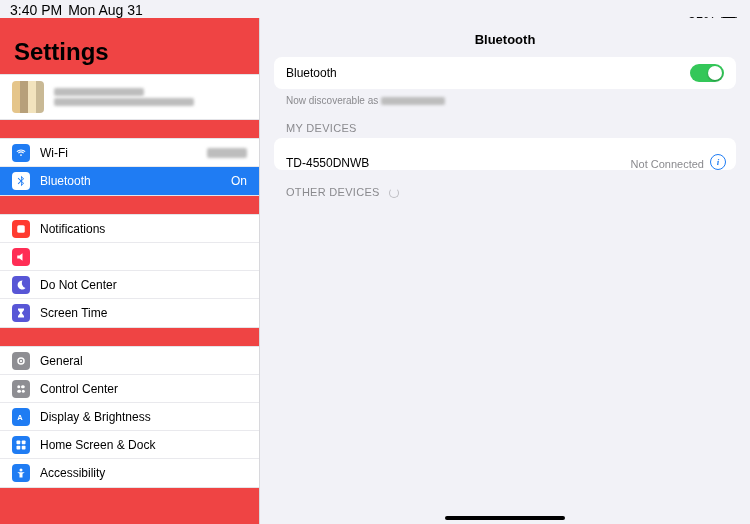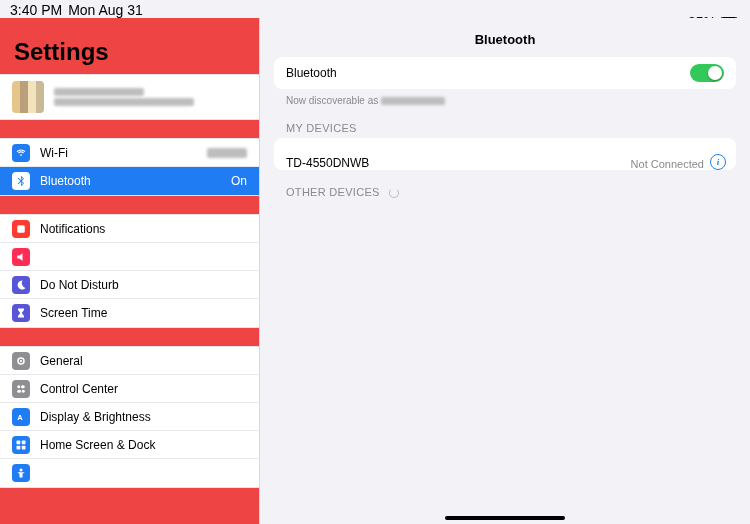--- a/index.html
+++ b/index.html
@@ -130,21 +130,21 @@
                 <path d="M3 6h3l4-3v10l-4-3H3z"></path>
               </svg>
             </div>
         </div>
         <div class="row">
           <div class="icon bg-purple">
               <svg viewBox="0 0 16 16">
                 <path d="M10 2a6 6 0 104 10 7 7 0 01-4-10z"></path>
               </svg>
             </div>
-          <span class="label">Do Not Disturb</span>
+          <span class="label">Do Not Center</span>
         </div>
         <div class="row">
           <div class="icon bg-purple">
               <svg viewBox="0 0 16 16">
                 <path d="M4 2h8v2l-3 4 3 4v2H4v-2l3-4-3-4z"></path>
               </svg>
             </div>
           <span class="label">Screen Time</span>
         </div>
       </div>
@@ -189,20 +189,21 @@
             </div>
           <span class="label">Home Screen &amp; Dock</span>
         </div>
         <div class="row">
           <div class="icon bg-bluea">
               <svg viewBox="0 0 16 16">
                 <circle cx="8" cy="4" r="2"></circle>
                 <path d="M3 7h10l-3 2v5H6v-5z"></path>
               </svg>
             </div>
+          <span class="label">Accessibility</span>
         </div>
       </div>
     </div>
 
     <div class="detail">
       <div class="detail-title">Bluetooth</div>
       <div class="detail-content">
         <div class="card">
           <div class="d-row">
             <span class="d-label">Bluetooth</span>

